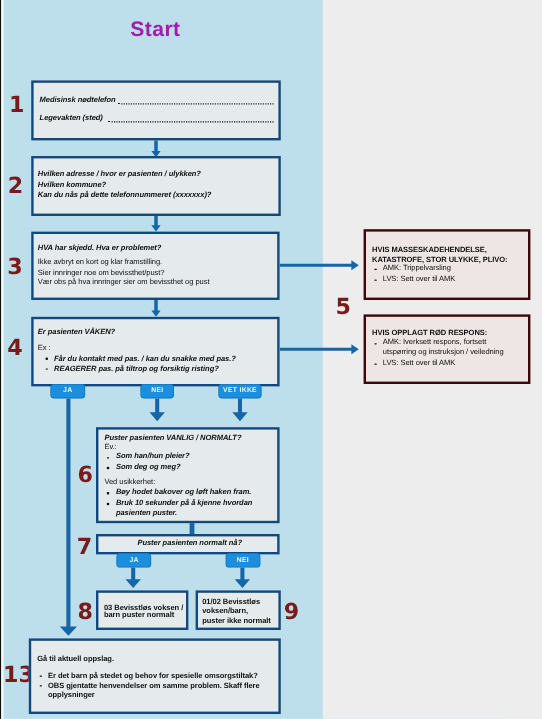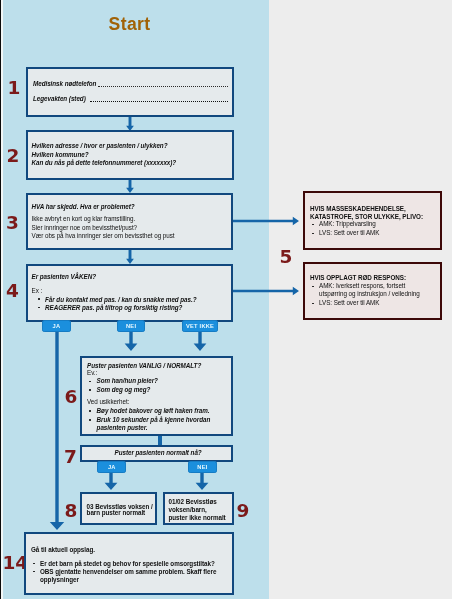--- a/index.html
+++ b/index.html
@@ -1,21 +1,21 @@
 <!DOCTYPE html>
 <html><head>
 <meta charset="utf-8">
 <style>
 html,body{margin:0;padding:0;}
 body{width:452px;height:599px;background:#ededed;font-family:"Liberation Sans",sans-serif;overflow:hidden;position:relative;}
 #stage{position:absolute;left:0;top:0;width:452px;height:599px;}
 .panel{position:absolute;left:0;top:0;width:269px;height:599px;background:#bddfeb;}
 .edge{position:absolute;left:0;top:0;width:1.3px;height:599px;background:#0c0c0c;}
 .edge2{position:absolute;left:1.3px;top:0;width:1.4px;height:599px;background:#f2f7f7;}
-.title{position:absolute;left:108.6px;top:14.3px;font-size:17.6px;font-weight:bold;color:#a16207;font-family:"Liberation Sans",sans-serif;letter-spacing:0.35px;}
+.title{position:absolute;left:108.6px;top:14.3px;font-size:17.6px;font-weight:bold;color:#a21caf;font-family:"Liberation Sans",sans-serif;letter-spacing:0.35px;}
 .box{position:absolute;box-sizing:border-box;border:2.2px solid #11487e;background:#e5eaec;}
 .rbox{position:absolute;box-sizing:border-box;border:2.2px solid #3d0808;background:#eee6e5;}
 .num{position:absolute;color:#7b1a1a;font-weight:bold;font-size:18.5px;font-family:"DejaVu Sans",sans-serif;line-height:1;}
 .t{position:absolute;color:#101010;font-size:6.3px;line-height:1;white-space:nowrap;letter-spacing:-0.05px;}
 .bi{font-weight:bold;font-style:italic;}
 .b{font-weight:bold;}
 .btn{position:absolute;box-sizing:border-box;background:#1b8fdd;border-radius:3.3px;color:#eafaff;font-size:5.7px;font-weight:bold;text-align:center;line-height:12.1px;height:12.1px;letter-spacing:0.25px;box-shadow:inset 0 0 0 0.7px #1476bb;}
 .dots{position:absolute;border-bottom:1px dotted #2a2a2a;}
 .dots2{border-bottom:1.3px dotted #111;}
 svg.ar{position:absolute;overflow:visible;}
@@ -64,21 +64,21 @@
 
   <div class="num" style="left:7.5px;top:78.5px">1</div>
   <div class="num" style="left:6.5px;top:146.5px">2</div>
   <div class="num" style="left:6.0px;top:214.0px">3</div>
   <div class="num" style="left:6.0px;top:282.0px">4</div>
   <div class="num" style="left:279.5px;top:248.0px">5</div>
   <div class="num" style="left:64.5px;top:388.0px">6</div>
   <div class="num" style="left:64.0px;top:447.5px">7</div>
   <div class="num" style="left:64.5px;top:501.5px">8</div>
   <div class="num" style="left:236.5px;top:501.5px">9</div>
-  <div class="num" style="left:2.5px;top:554.0px">14</div>
+  <div class="num" style="left:2.5px;top:554.0px">13</div>
 
   <div class="box" style="left:26px;top:66.8px;width:207.5px;height:50.2px"></div>
   <div class="t bi" style="left:33px;top:81px">Medisinsk nødtelefon</div>
   <div class="dots" style="left:97.5px;top:85.8px;width:130.5px"></div>
   <div class="t bi" style="left:33px;top:96px">Legevakten (sted)</div>
   <div class="dots dots2" style="left:90px;top:100.8px;width:138px"></div>
 
   <div class="box" style="left:26px;top:130px;width:207.5px;height:50px"></div>
   <div class="t bi" style="left:31.5px;top:143.3px">Hvilken adresse / hvor er pasienten / ulykken?</div>
   <div class="t bi" style="left:31.5px;top:151.5px">Hvilken kommune?</div>

